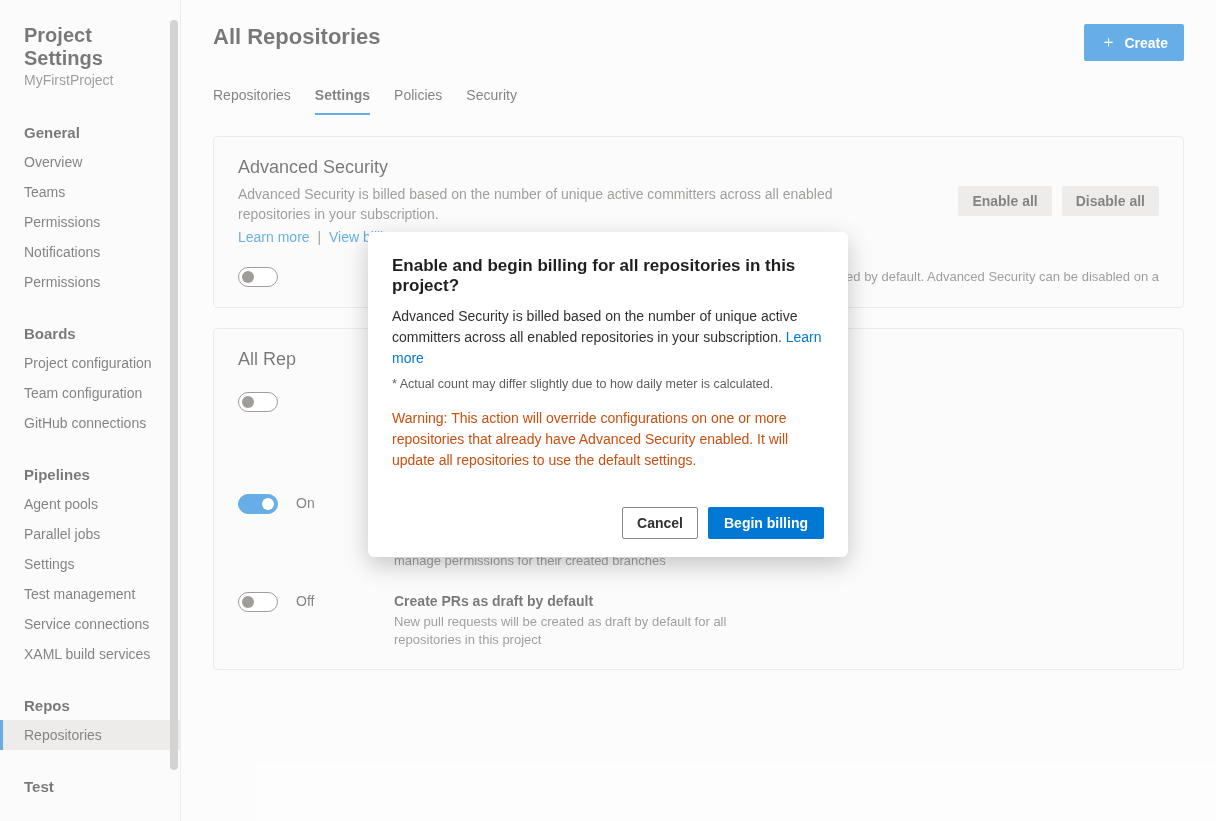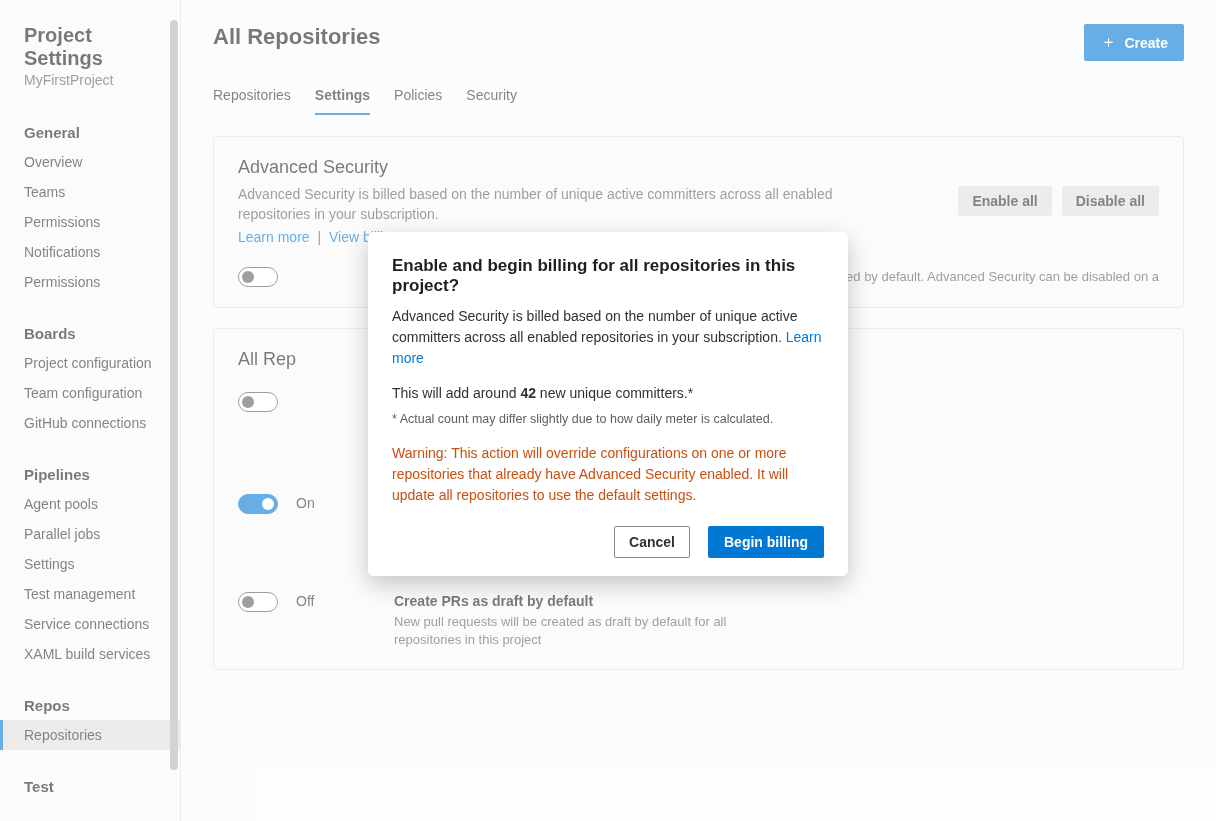--- a/index.html
+++ b/index.html
@@ -151,21 +151,21 @@
     box-shadow: 0 8px 24px rgba(0,0,0,0.22);
     padding: 24px 24px 18px 24px;
     margin-top: 232px;
   }
   .dialog-title { font-size: 17px; font-weight: 600; color: #201f1e; margin-bottom: 10px;}
   .dialog-body p { font-size: 14px; color: #323130; line-height: 1.5; margin-bottom: 14px;}
   .dialog-body a { color: #0078d4; text-decoration: none;}
   .dialog-body .fine { font-size: 12.5px; color: #605e5c; margin-top: -8px; margin-bottom: 14px;}
   .dialog-body .warning { color: #ca5010; font-size: 14px; line-height: 1.5;}
   .dialog-body strong { font-weight: 600; }
-  .dialog-actions { display: flex; justify-content: flex-end; gap: 18px; margin-top: 20px;}
+  .dialog-actions { display: flex; justify-content: flex-end; gap: 10px; margin-top: 36px;}
   .dialog-actions .btn-secondary { background: #fff; border: 1px solid #8a8886;}
   .section-title-mid { font-size: 18px; font-weight: 400; color: #201f1e; margin-bottom: 14px;}
 </style>
 </head>
 <body>
 
 <div class="layout">
 
   <aside class="sidebar">
     <div class="sidebar-header">
@@ -285,23 +285,20 @@
   </main>
 </div>
 
 <div class="overlay">
   <div class="dialog">
     <div class="dialog-title">Enable and begin billing for all repositories in this project?</div>
     <div class="dialog-body">
       <p>
         <span>Advanced Security is billed based on the number of unique active committers across all enabled repositories in your subscription. </span><a>Learn more</a>
       </p>
-      <p>
-        <span>This will add around </span><strong>42</strong><span> new unique committers.*</span>
-      </p>
       <p class="fine">* Actual count may differ slightly due to how daily meter is calculated.</p>
       <p class="warning">Warning: This action will override configurations on one or more repositories that already have Advanced Security enabled. It will update all repositories to use the default settings.</p>
     </div>
     <div class="dialog-actions">
       <button class="btn-secondary">Cancel</button>
       <button class="btn-primary">Begin billing</button>
     </div>
   </div>
 </div>
 

